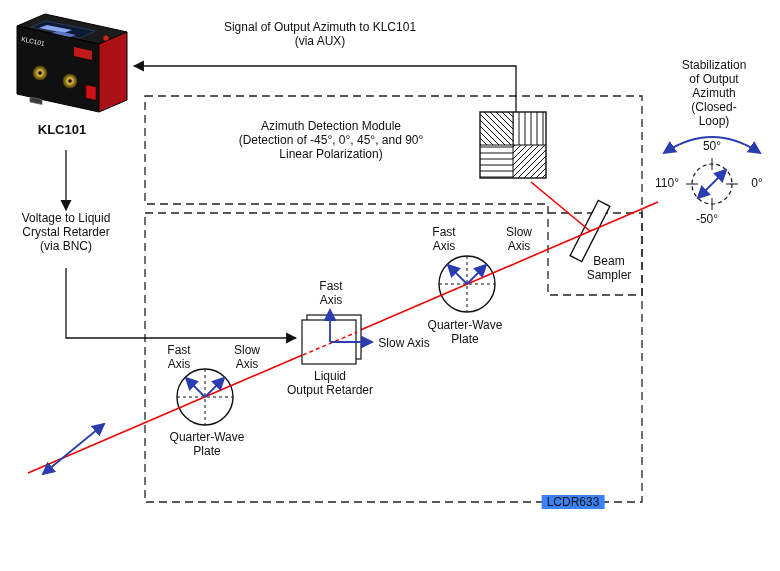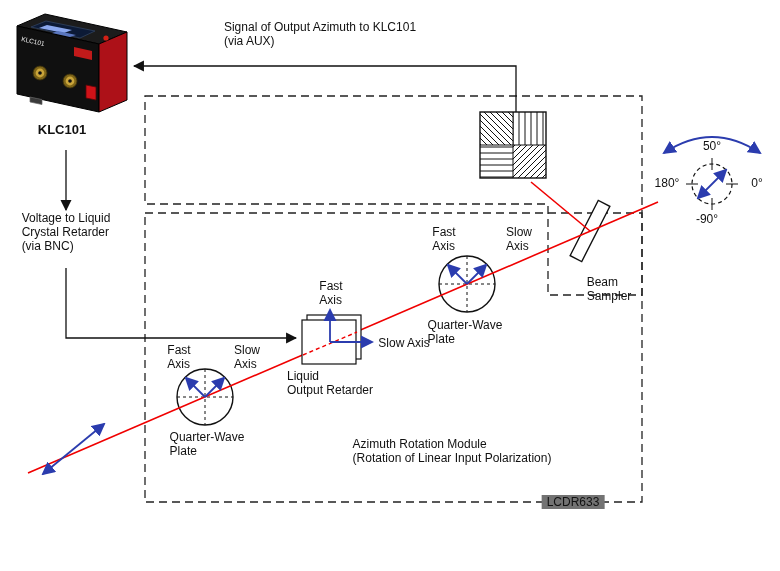--- a/index.html
+++ b/index.html
@@ -1,22 +1,22 @@
 <!DOCTYPE html>
 <html><head>
 <meta charset="utf-8">
 <style>
   html,body{margin:0;padding:0;background:#fff;}
   #canvas{position:relative;width:780px;height:571px;background:#fff;overflow:hidden;
           font-family:"Liberation Sans",sans-serif;}
   #diagram-svg{position:absolute;left:0;top:0;}
-  .label{position:absolute;transform:translateX(-50%);
+  .label{position:absolute;transform:translateX(-50%);text-align:center;
          font:12px/14px "Liberation Sans",sans-serif;color:#111;white-space:pre-line;}
   .bold{font-weight:bold;font-size:13px;line-height:15px;}
-  .tag{background:#737373;padding:0 5px;}
+  .tag{background:#3b82f6;padding:0 5px;}
   .dash{fill:none;stroke:#222;stroke-width:1.3;stroke-dasharray:8 5;}
   .wire{fill:none;stroke:#111;stroke-width:1.3;}
 </style>
 </head>
 <body>
 
 <div id="canvas">
 
 <svg id="diagram-svg" width="780" height="571" viewBox="0 0 780 571">
   <defs>
@@ -123,40 +123,44 @@
     <polygon points="30,97 42,99.5 42,104.5 30,102" fill="#3a3a3a" stroke="#666" stroke-width="0.7"></polygon>
   </g>
 </svg>
 
 <div class="label" style="left:320px;top:20px">Signal of Output Azimuth to KLC101
 (via AUX)</div>
 <div class="label bold" style="left:62px;top:122px">KLC101</div>
 <div class="label" style="left:66px;top:211px">Voltage to Liquid
 Crystal Retarder
 (via BNC)</div>
+<div class="label" style="left:331px;top:119px">Azimuth Detection Module
+(Detection of -45°, 0°, 45°, and 90°
+Linear Polarization)</div>
+<div class="label" style="left:714px;top:58px">Stabilization
+of Output Azimuth
+(Closed-Loop)</div>
 <div class="label" style="left:712px;top:139px">50°</div>
-<div class="label" style="left:667px;top:176px">180°</div>
+<div class="label" style="left:667px;top:176px">110°</div>
 <div class="label" style="left:757px;top:176px">0°</div>
-<div class="label" style="left:707px;top:212px">-90°</div>
-<div class="label" style="left:609px;top:275px">Beam
+<div class="label" style="left:707px;top:212px">-50°</div>
+<div class="label" style="left:609px;top:254px">Beam
 Sampler</div>
 <div class="label" style="left:444px;top:225px">Fast
 Axis</div>
 <div class="label" style="left:519px;top:225px">Slow
 Axis</div>
 <div class="label" style="left:465px;top:318px">Quarter-Wave
 Plate</div>
 <div class="label" style="left:331px;top:279px">Fast
 Axis</div>
 <div class="label" style="left:404px;top:336px">Slow Axis</div>
 <div class="label" style="left:330px;top:369px">Liquid
 Output Retarder</div>
 <div class="label" style="left:179px;top:343px">Fast
 Axis</div>
 <div class="label" style="left:247px;top:343px">Slow
 Axis</div>
 <div class="label" style="left:207px;top:430px">Quarter-Wave
 Plate</div>
-<div class="label" style="left:452px;top:437px">Azimuth Rotation Module
-(Rotation of Linear Input Polarization)</div>
 <div class="label tag" style="left:573px;top:495px">LCDR633</div>
 
 </div>
 
 </body></html>

